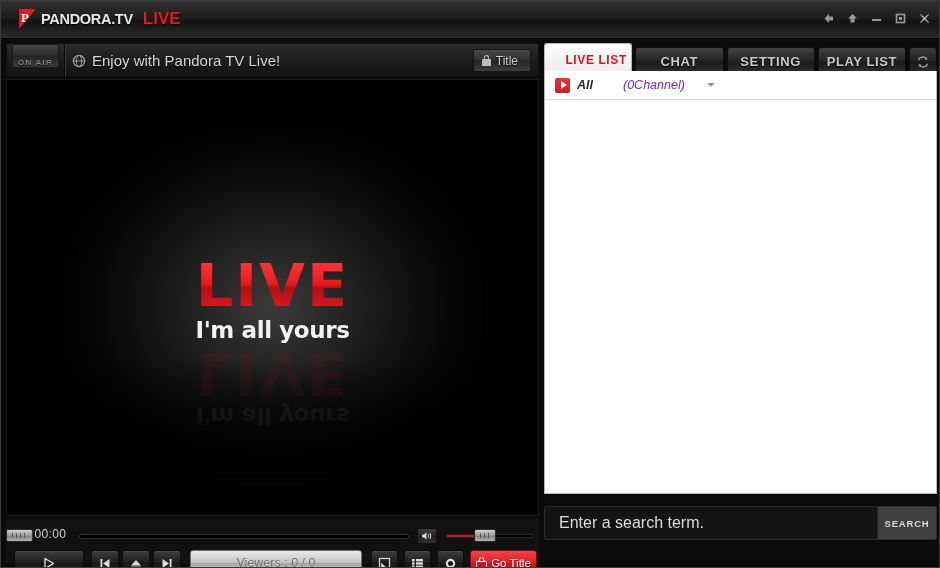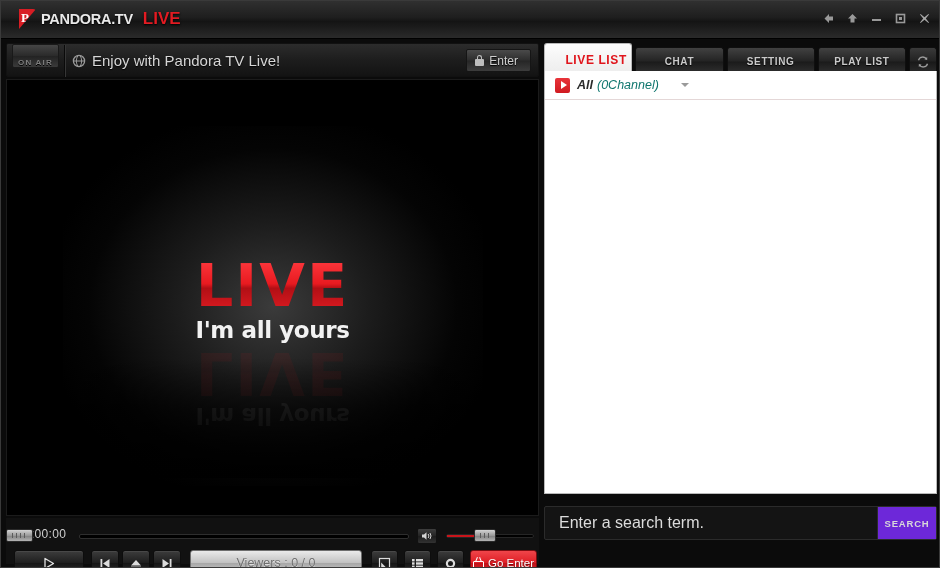--- a/index.html
+++ b/index.html
@@ -434,21 +434,21 @@
     border: 1px solid #0f0f0f;
     border-bottom: none;
     box-sizing: border-box;
     display: flex;
     align-items: center;
     justify-content: center;
     cursor: pointer;
   }
   .tab span {
     color: #cacaca;
-    font-size: 10px;
+    font-size: 13px;
     font-weight: bold;
     letter-spacing: 0.6px;
     text-shadow: 0 1px 1px #000;
   }
   .tab.active {
     height: 32px;
     background: linear-gradient(180deg, #fdfdfd 0%, #f2f2f2 60%, #ececec 100%);
     border: 1px solid #b9b9b9;
     border-bottom: none;
   }
@@ -507,22 +507,23 @@
     border-bottom: 4px solid transparent;
     margin-left: 2px;
   }
   .chan-all {
     color: #2a2a2a;
     font-size: 12.5px;
     font-weight: bold;
     margin-right: 4px;
   }
   .chan-count {
-    color: #0f766e;
+    color: #6d28d9;
     font-size: 12.5px;
+    margin-left: 26px;
   }
   .chan-caret {
     margin-left: 22px;
     width: 0; height: 0;
     border-left: 4px solid transparent;
     border-right: 4px solid transparent;
     border-top: 4px solid #9a9a9a;
   }
   .list-area {
     position: absolute;
@@ -572,21 +573,21 @@
     border: none;
     outline: none;
     color: #dcdcdc;
     font-size: 16px;
     font-family: "Liberation Sans", sans-serif;
     padding-left: 14px;
   }
   .search-input::placeholder { color: #dcdcdc; opacity: 1; }
   .search-btn {
     width: 58px; height: 32px;
-    background: #6d28d9;
+    background: #404040;
     border-left: 1px solid #2b2b2b;
     display: flex; align-items: center; justify-content: center;
     cursor: pointer;
     text-align: right;
   }
   .search-btn span {
     color: #d8d8d8;
     font-size: 9.5px;
     font-weight: bold;
     letter-spacing: 0.8px;
@@ -650,21 +651,21 @@
           <ellipse cx="7" cy="7" rx="2.6" ry="5.6" fill="none" stroke="#9b9b9b" stroke-width="1"></ellipse>
           <line x1="1.4" y1="7" x2="12.6" y2="7" stroke="#9b9b9b" stroke-width="1"></line>
         </svg>
       </div>
       <div class="info-text">Enjoy with Pandora TV Live!</div>
       <div class="login-btn">
         <span class="lock-icon">
           <span class="shackle"></span>
             <span class="body"></span>
         </span>
-        <span class="lbl">Enter</span>
+        <span class="lbl">Title</span>
       </div>
     </div>
 
     <div class="video">
       <div class="video-glow"></div>
       <div class="logo-wrap">
         <div class="logo-live">LIVE</div>
         <div class="logo-sub">I'm all yours</div>
         <div class="logo-refl">
           <div class="logo-sub">I'm all yours</div>
@@ -745,21 +746,21 @@
             <circle cx="6.5" cy="6.5" r="3.6" fill="none" stroke="#dcdcdc" stroke-width="2.2"></circle>
           </svg>
         </div>
 
         <div class="golive">
           <span class="tv-icon">
             <span class="ant1"></span>
               <span class="ant2"></span>
               <span class="scr"></span>
           </span>
-          <span class="lbl">Go Enter</span>
+          <span class="lbl">Go Title</span>
         </div>
       </div>
     </div>
   </div>
 
   <div class="right-col">
 
     <div class="tabs">
       <div class="tab active">
         <span>LIVE LIST</span>

